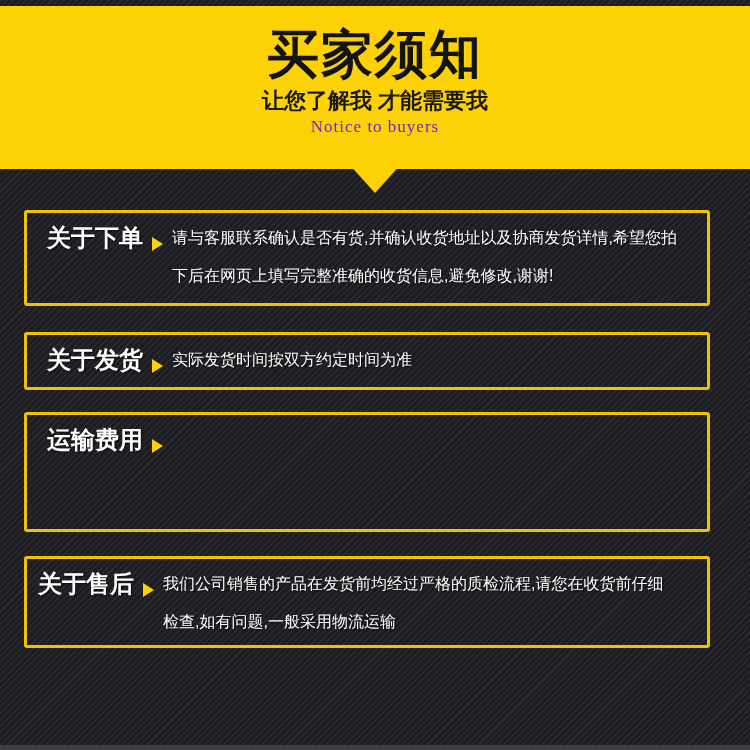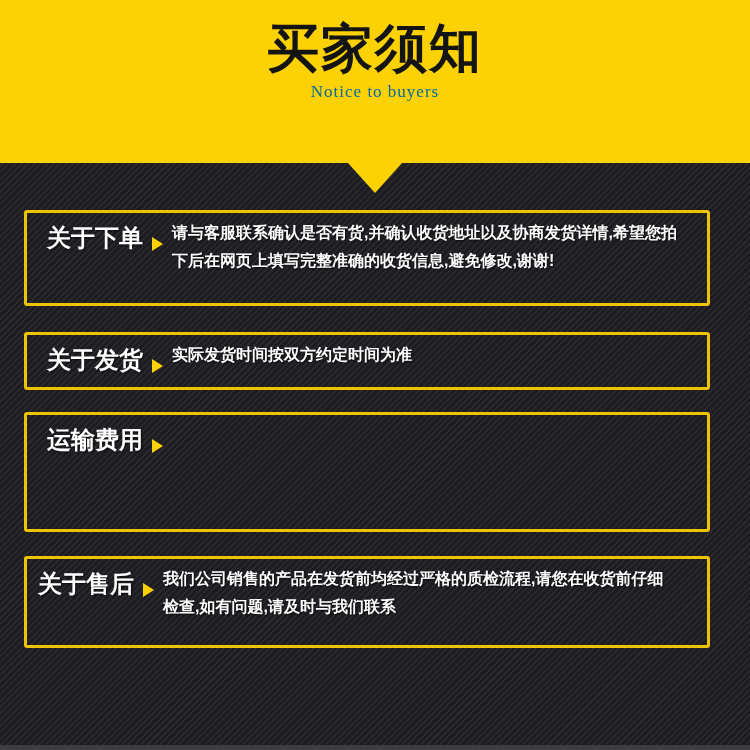--- a/index.html
+++ b/index.html
@@ -16,21 +16,21 @@
     
     background: repeating-linear-gradient(
       135deg,
       #2a2a30 0px, #2a2a30 1.5px,
       #1d1d21 1.5px, #1d1d21 4.5px
     );
     overflow: hidden;
   }
   
   .header {
-    position: absolute; left: 0; top: 0;
+    position: absolute; left: 0; top: 6px;
     width: 750px; height: 163px;
     background: #fcd205;
     text-align: center;
   }
   .header-title {
     padding-top: 18px;
     font-size: 52px;
     font-weight: 900;
     letter-spacing: 2px;
     color: #141414;
@@ -41,21 +41,21 @@
     font-size: 22px;
     font-weight: 700;
     color: #1a1a1a;
     line-height: 24px;
   }
   .header-subtitle-en {
     margin-top: 4px;
     font-family: "Liberation Serif", serif;
     font-size: 17px;
     letter-spacing: 1px;
-    color: #0369a1;
+    color: #6d28d9;
     line-height: 20px;
   }
   .header-pointer {
     position: absolute; top: 163px; left: 50%;
     transform: translateX(-50%);
     width: 0; height: 0;
     border-left: 27px solid transparent;
     border-right: 27px solid transparent;
     border-top: 30px solid #fcd205;
   }
@@ -88,39 +88,40 @@
     flex: none;
     width: 0; height: 0;
     border-top: 7px solid transparent;
     border-bottom: 7px solid transparent;
     border-left: 11px solid #fcd205;
     margin: 18px 9px 0 9px;
   }
   .sec-body {
     flex: 1;
     font-size: 16px;
-    font-weight: 700;
+    font-weight: 400;
     color: #ffffff;
-    line-height: 28px;
+    line-height: 38px;
     white-space: pre-line;
     text-shadow: 1px 1px 2px rgba(0,0,0,0.7);
   }
   .bottom-edge {
     position: absolute; left: 0; bottom: 0;
     width: 750px; height: 5px;
     background: #3c3d42;
   }
 </style>
 </head>
 <body>
 
 <div class="page">
 
   <div class="header">
     <div class="header-title">买家须知</div>
+    <div class="header-subtitle">让您了解我 才能需要我</div>
     <div class="header-subtitle-en">Notice to buyers</div>
   </div>
   <div class="header-pointer"></div>
 
   <div class="notice-box box-1">
     <div class="sec-title">关于下单</div>
     <div class="arrow-right"></div>
     <div class="sec-body">请与客服联系确认是否有货,并确认收货地址以及协商发货详情,希望您拍
 下后在网页上填写完整准确的收货信息,避免修改,谢谢!</div>
   </div>
@@ -133,18 +134,18 @@
 
   <div class="notice-box box-3">
     <div class="sec-title">运输费用</div>
     <div class="arrow-right"></div>
   </div>
 
   <div class="notice-box box-4">
     <div class="sec-title">关于售后</div>
     <div class="arrow-right"></div>
     <div class="sec-body">我们公司销售的产品在发货前均经过严格的质检流程,请您在收货前仔细
-检查,如有问题,请及时与我们联系</div>
+检查,如有问题,一般采用物流运输</div>
   </div>
 
   <div class="bottom-edge"></div>
 
 </div>
 
 </body></html>

